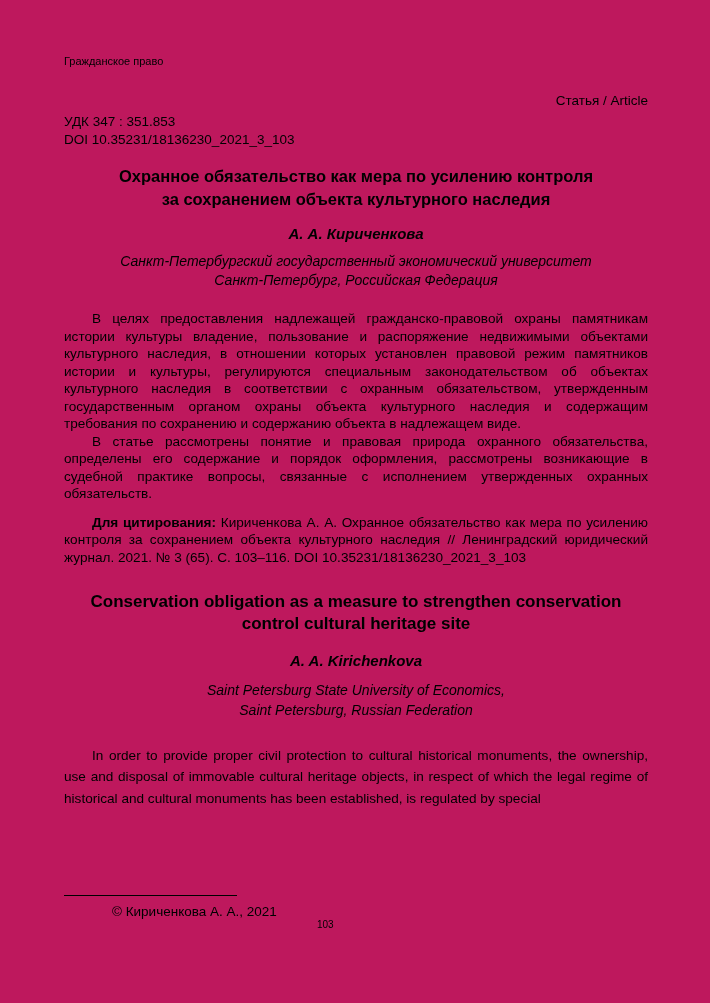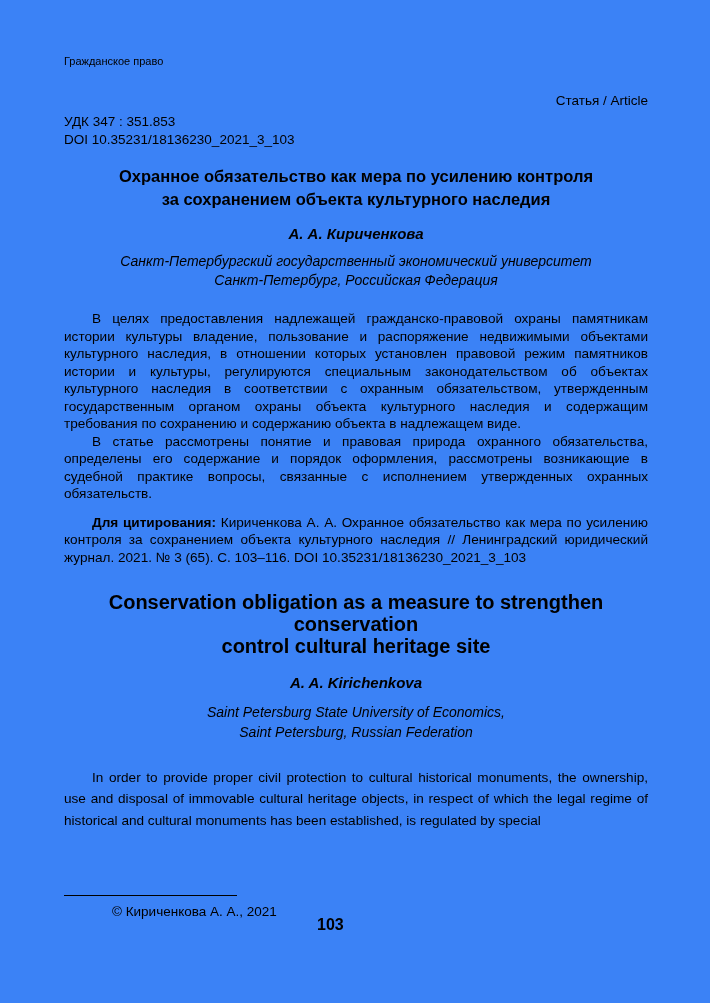--- a/index.html
+++ b/index.html
@@ -1,20 +1,20 @@
 <!DOCTYPE html>
 <html lang="ru"><head>
 <meta charset="utf-8">
 <style>
   html, body { margin: 0; padding: 0; background: #ffffff; }
   .page {
     position: relative;
     width: 710px;
     height: 1003px;
-    background: #3b82f6;
+    background: #be185d;
     color: #000000;
     font-family: "Liberation Sans", sans-serif;
     box-sizing: border-box;
     overflow: hidden;
   }
   .content {
     position: absolute;
     left: 64px;
     top: 54px;
     width: 584px;
@@ -69,21 +69,21 @@
     font-size: 13.6px;
     line-height: 17.5px;
     text-align: justify;
     text-indent: 28px;
   }
   .abstract-first { margin-top: 20px; }
   .citation-para { margin-top: 11px; }
   .label-bold { font-weight: bold; }
   .title-en {
     margin: 25px 0 0 0;
-    font-size: 20px;
+    font-size: 17px;
     line-height: 22px;
     font-weight: bold;
     text-align: center;
     white-space: pre-line;
   }
   .author-en { margin-top: 16px; }
   .affiliation-en { margin-top: 10px; line-height: 20px; }
   .en-para {
     margin-top: 25px;
     line-height: 21.3px;
@@ -101,24 +101,23 @@
     left: 112px;
     top: 903px;
     font-size: 13.5px;
     line-height: 17px;
     margin: 0;
   }
   .page-number {
     position: absolute;
     left: 317px;
     top: 916px;
-    font-size: 16px;
+    font-size: 10px;
     line-height: 17px;
     margin: 0;
-    font-weight: bold;
   }
 </style>
 </head>
 <body>
 
 <div class="page">
   <div class="content">
 
     <p class="rubric-line">Гражданское право</p>
 

